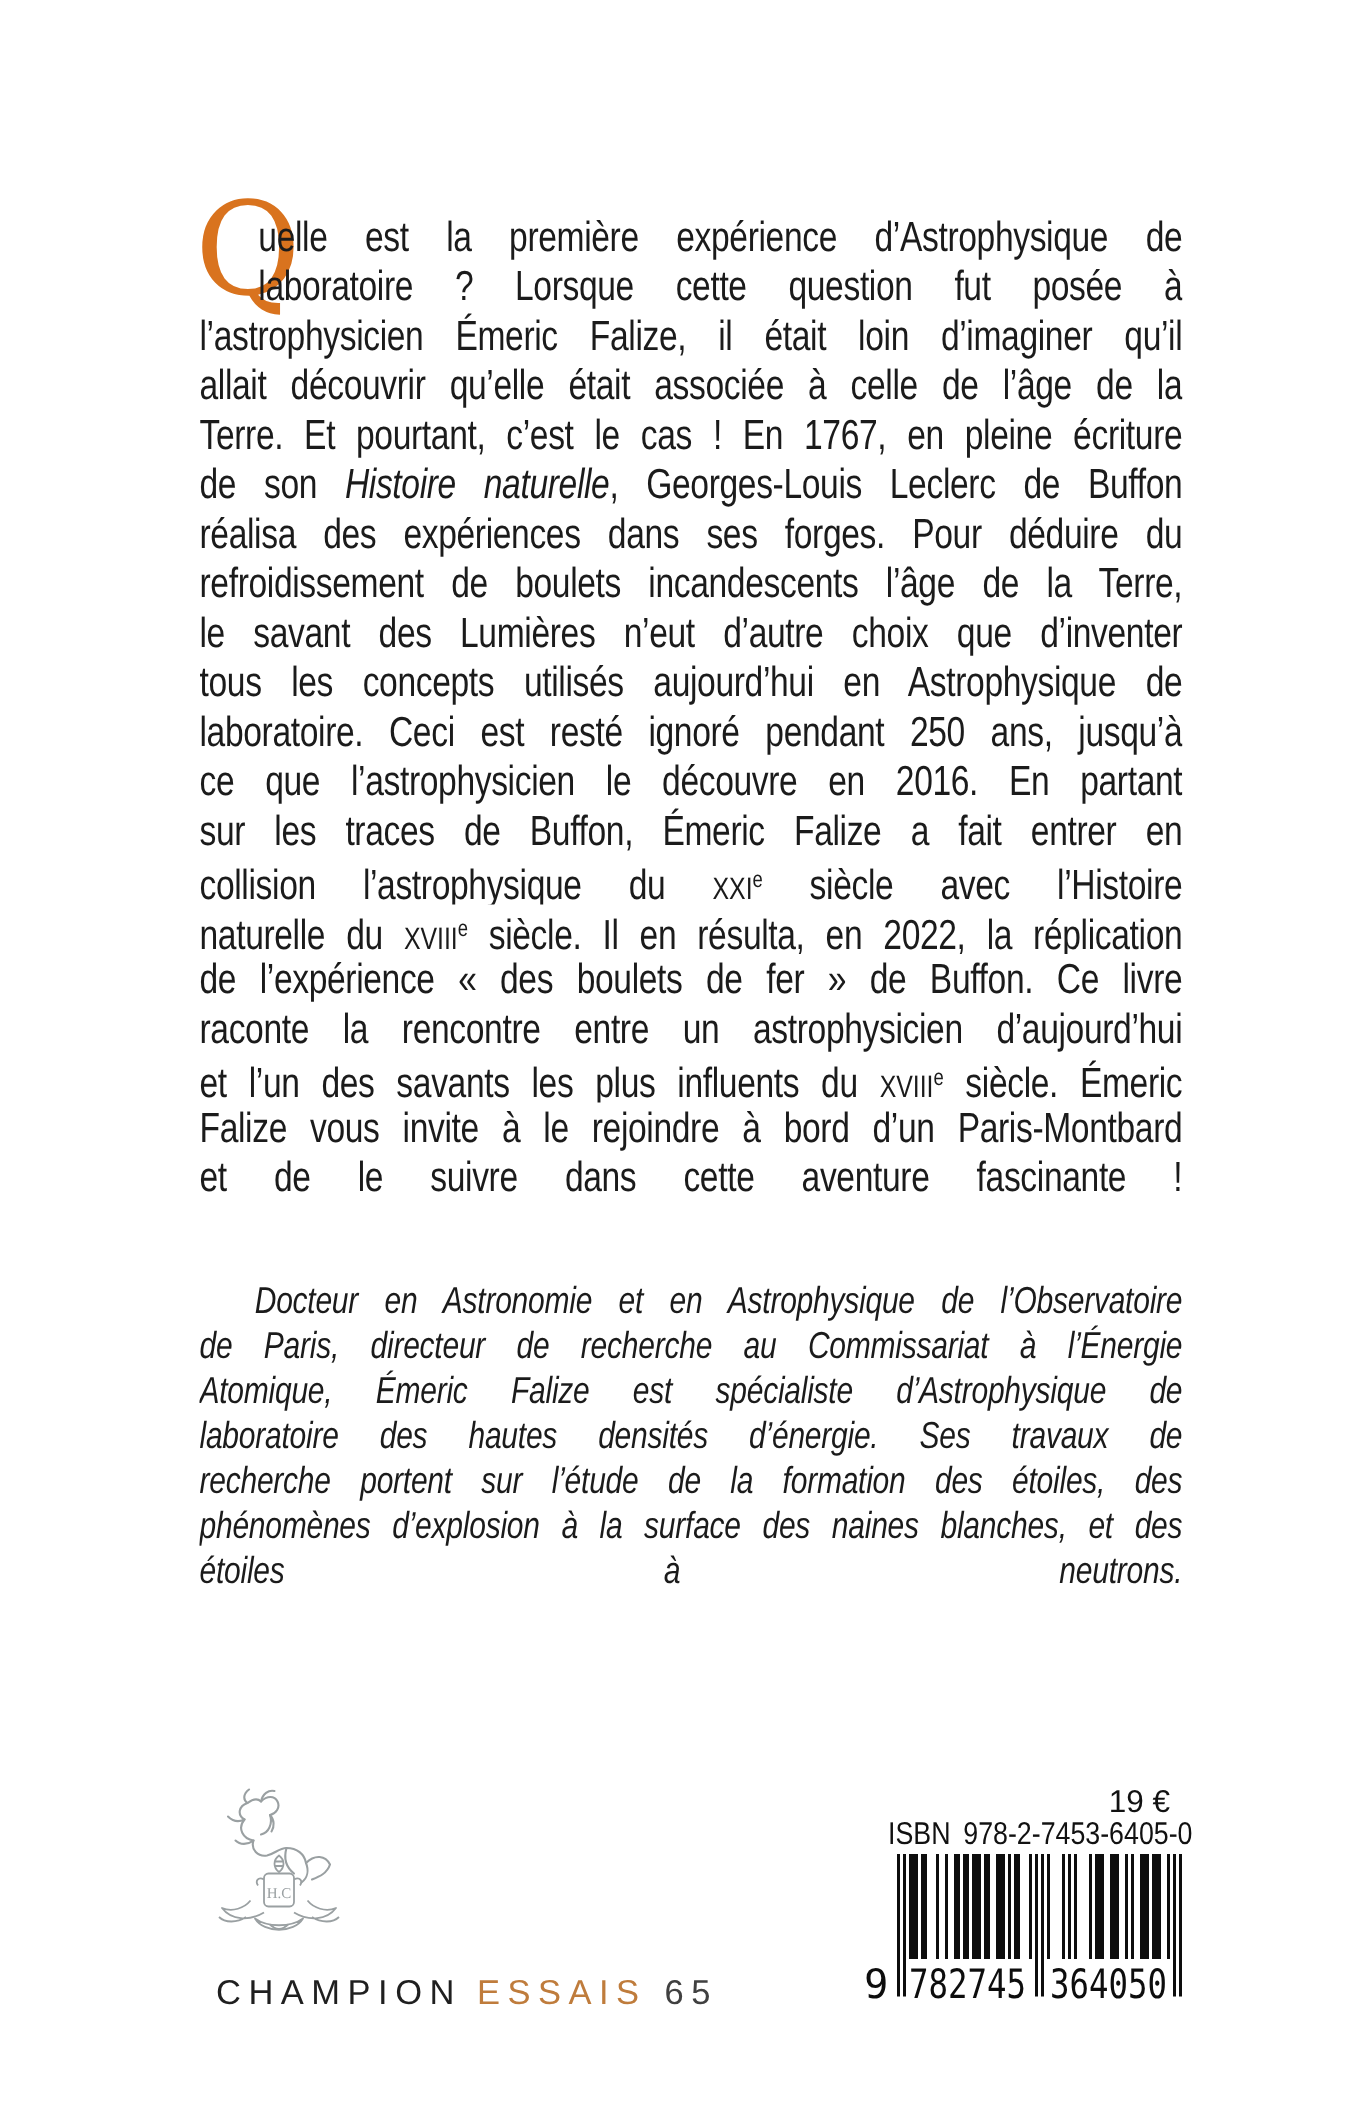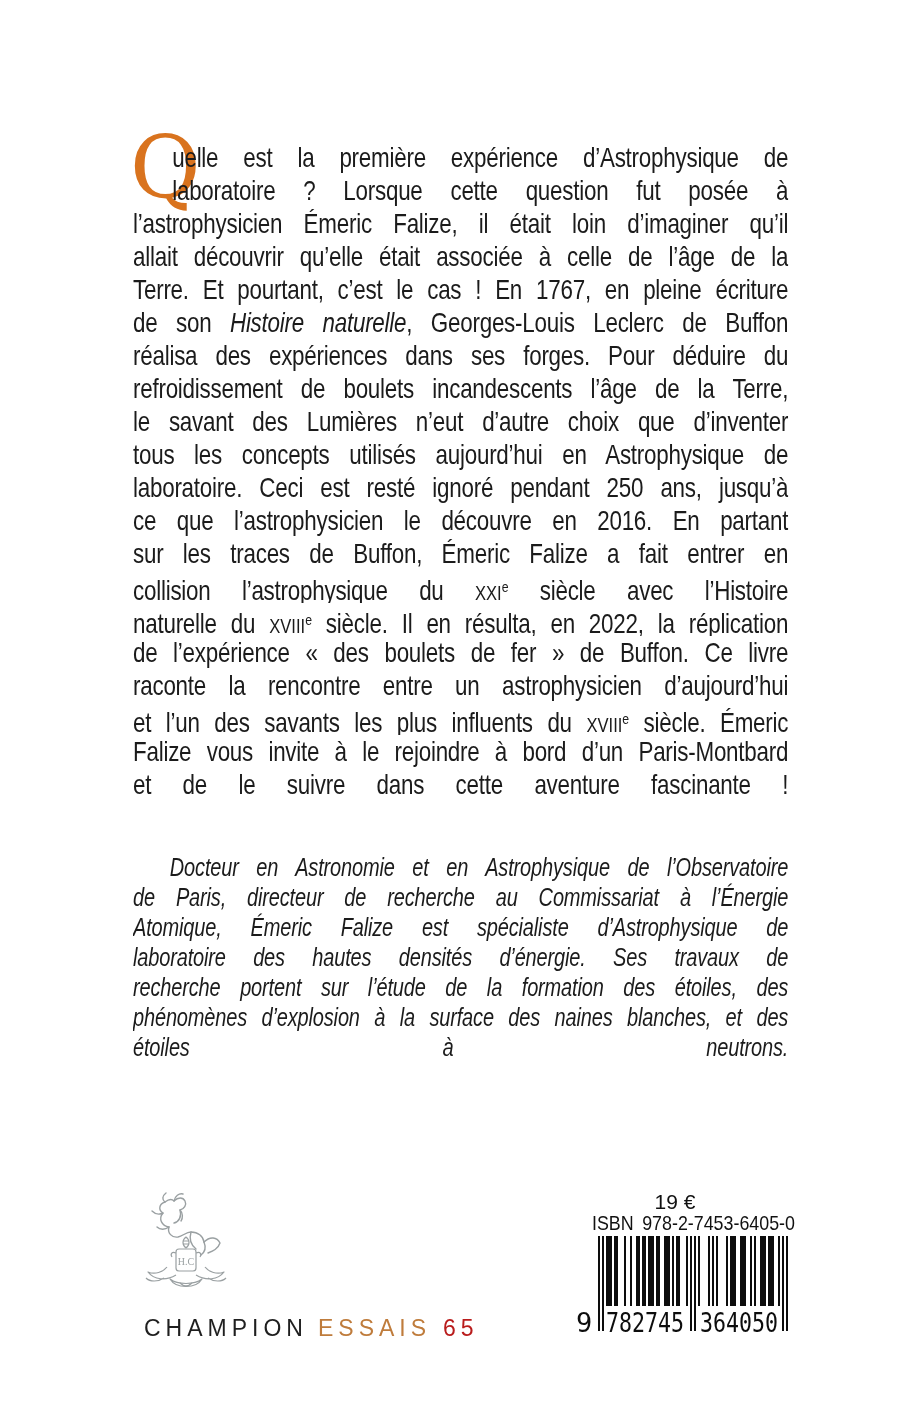--- a/index.html
+++ b/index.html
@@ -21,22 +21,22 @@
   .i{font-style:italic;}
   .sc{font-size:74%;letter-spacing:0;}
   .sup{font-size:55%;vertical-align:0.55em;}
   .jfill{display:inline-block;width:100%;height:0;}
 
   
   .logo{position:absolute;left:136px;top:1183px;width:100px;height:118px;}
   .brandline{position:absolute;left:144px;top:1315px;font-size:23px;letter-spacing:5px;
              white-space:nowrap;color:#1f1f1f;}
   .brand-series{color:#bf7c3c;margin-left:10px;margin-top:46px;}
-  .brand-num{color:#b91c1c;margin-left:12px;}
-  .price{position:absolute;left:570px;top:1190px;width:210px;text-align:center;font-size:21px;color:#111;}
+  .brand-num{color:#404040;margin-left:12px;}
+  .price{position:absolute;left:570px;top:1190px;width:210px;text-align:right;font-size:21px;color:#111;}
   .isbnline{position:absolute;left:592px;top:1211px;font-size:21px;white-space:nowrap;color:#111;
             transform:scaleX(0.85);transform-origin:0 0;}
   .isbn-num{margin-left:10px;}
   .barcode{position:absolute;left:570px;top:1236px;}
   .bc-digits{font-family:"DejaVu Sans Mono","Liberation Mono",monospace;fill:#0d0d0d;}
 </style>
 </head>
 <body>
 
 <div class="sheet">

